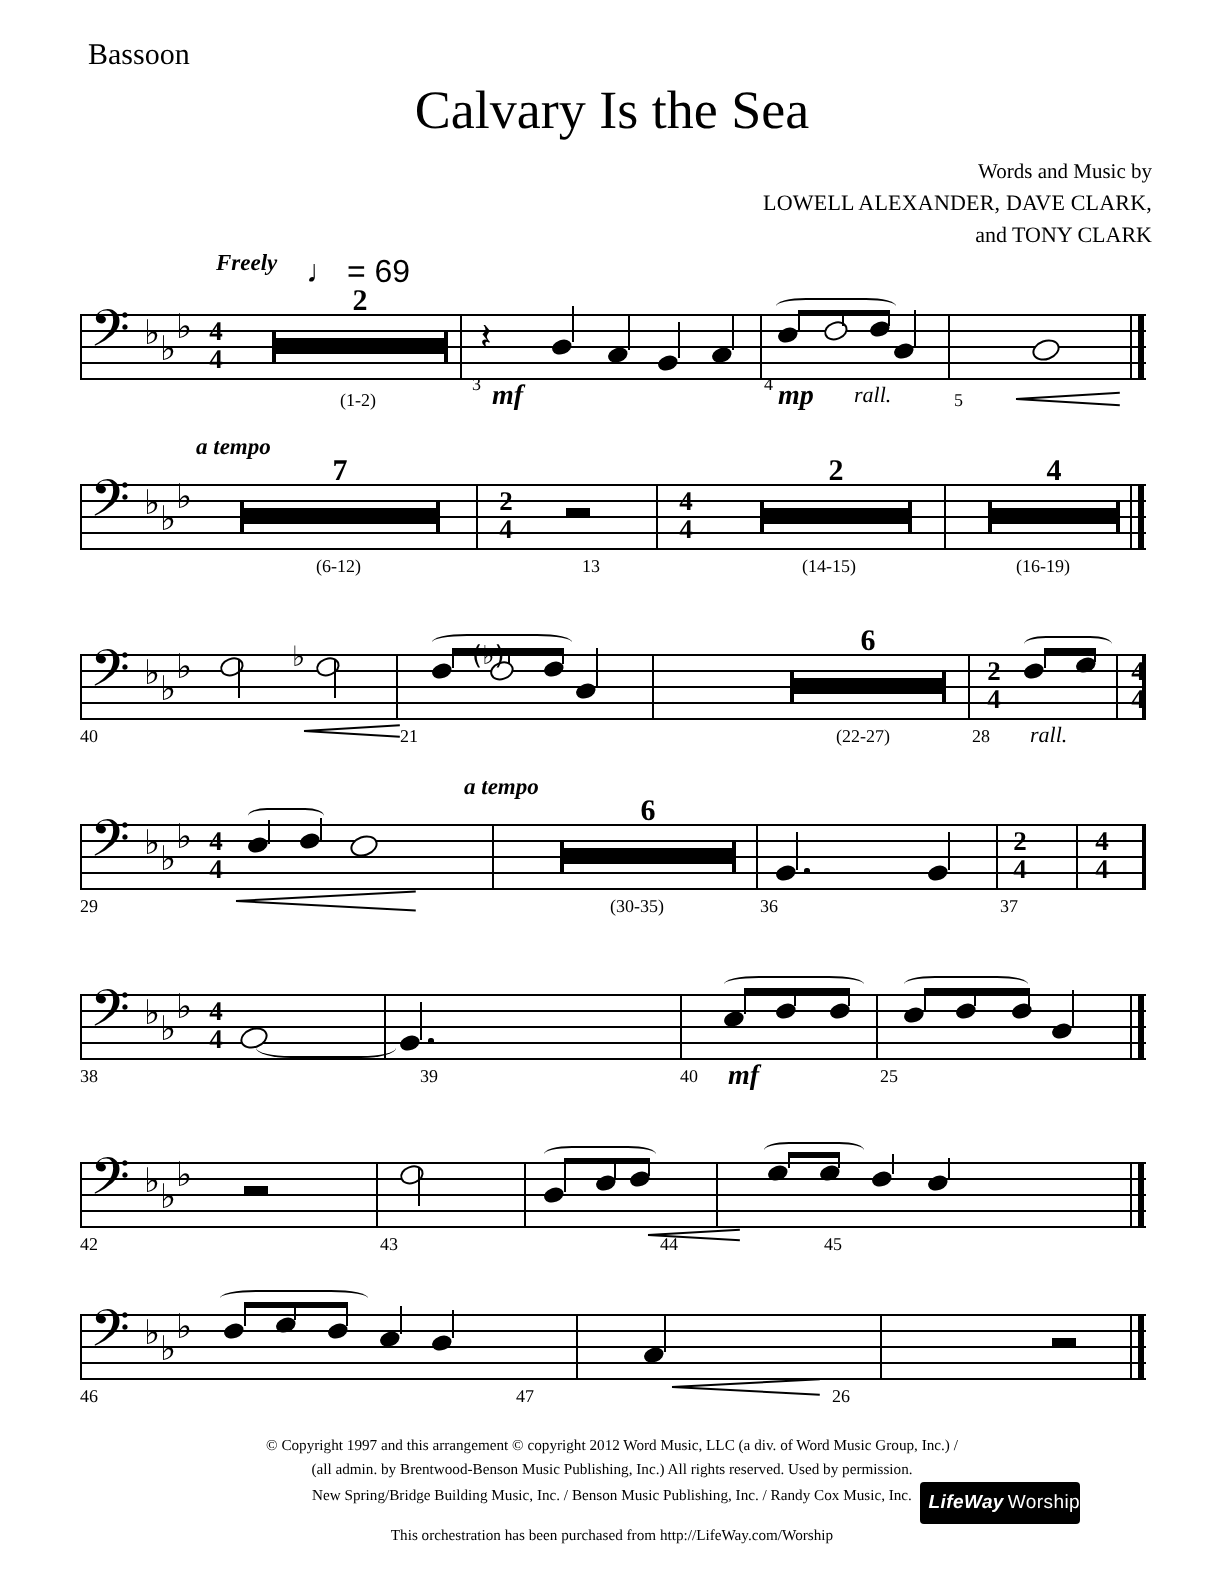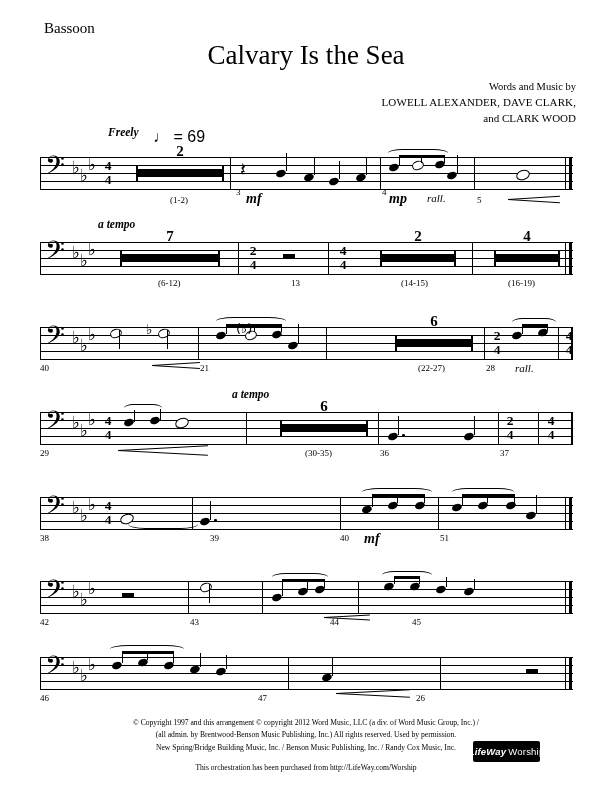--- a/index.html
+++ b/index.html
@@ -126,42 +126,42 @@
     text-align:center; font-size:7.6px; line-height:1.62;
     font-family:"Liberation Serif", serif;
   }
   .purchase {
     position:absolute; left:0; bottom:20px; width:612px;
     text-align:center; font-size:7.6px;
     font-family:"Liberation Serif", serif;
   }
   .logo {
     position:absolute; right:72px; bottom:30px;
-    width:67px; height:21px; background:#000;
+    width:80px; height:21px; background:#000;
     border-radius:2px;
     color:#fff; font-size:9.5px; font-family:"Liberation Sans", sans-serif;
-    display:flex; align-items:center; justify-content:center;
+    display:flex; align-items:center; justify-content:flex-end;
     letter-spacing:0.2px;
     margin-left:35px;
   }
   .logo .w1 { font-style:italic; font-weight:bold; }
   .logo .w2 { font-weight:normal; margin-left:2px; }
 </style>
 </head>
 <body>
 
 <div class="page">
 
   <div class="instrument">Bassoon</div>
   <div class="title">Calvary Is the Sea</div>
 
   <div class="credits">
     <div class="l1">Words and Music by</div>
     <div class="l2">LOWELL ALEXANDER, DAVE CLARK,</div>
-    <div class="l3">and CLARK WOOD</div>
+    <div class="l3">and TONY CLARK</div>
   </div>
 
   <div class="system" style="top:157px;">
     <div class="staff">
       <div class="ln l0"></div>
         <div class="ln l1"></div>
         <div class="ln l2"></div>
         <div class="ln l3"></div>
         <div class="ln l4"></div>
     </div>
@@ -478,21 +478,21 @@
     <div class="endline" style="left:525px; width:8px;">
       <div class="n" style="left:0;"></div>
         <div class="t" style="left:4px;"></div>
     </div>
 
     <div class="dyn" style="left:324px; top:34px;">mf</div>
 
     <div class="measnum" style="left:0px; top:36px;">38</div>
     <div class="measnum" style="left:170px; top:36px;">39</div>
     <div class="measnum" style="left:300px; top:36px;">40</div>
-    <div class="measnum" style="left:400px; top:36px;">51</div>
+    <div class="measnum" style="left:400px; top:36px;">25</div>
   </div>
 
   <div class="system" style="top:581px;">
     <div class="staff">
       <div class="ln l0"></div>
         <div class="ln l1"></div>
         <div class="ln l2"></div>
         <div class="ln l3"></div>
         <div class="ln l4"></div>
     </div>

